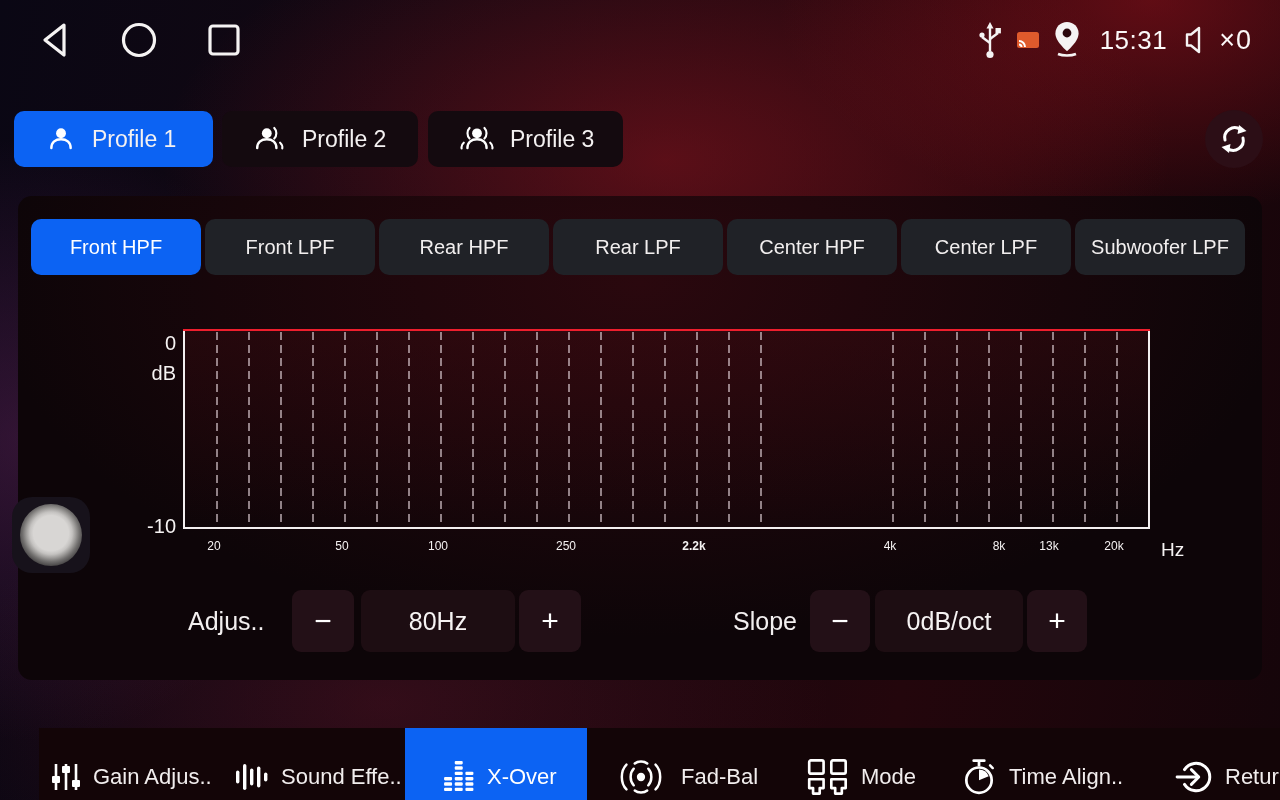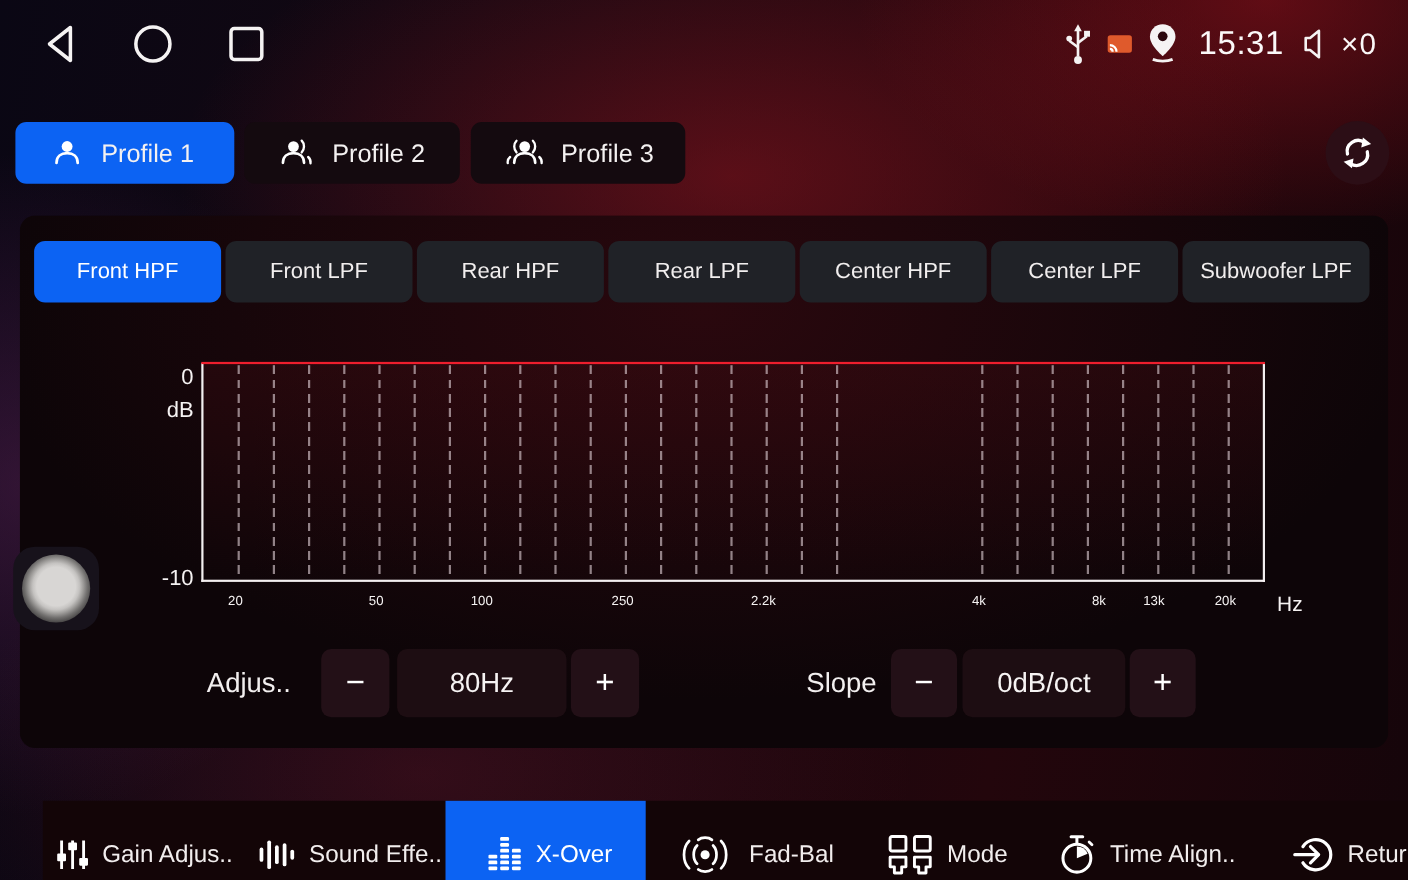--- a/index.html
+++ b/index.html
@@ -13,21 +13,21 @@
       radial-gradient(ellipse 430px 430px at 2% 55%, rgba(125,45,115,.34), transparent 70%),
       radial-gradient(ellipse 620px 320px at 30% 88%, rgba(130,25,45,.28), transparent 72%),
       linear-gradient(100deg,#0a0714 0%,#150811 38%,#23060c 72%,#15050a 100%);
   }
   svg{display:block;}
 
   
   .statusbar{position:absolute;left:0;top:0;width:1280px;height:80px;}
   .navkeys{position:absolute;left:38px;top:18px;display:flex;align-items:center;gap:48px;height:44px;}
   .statusright{position:absolute;right:28px;top:16px;display:flex;align-items:center;gap:12px;height:48px;}
-  .clock{font-size:30px;font-weight:400;letter-spacing:.5px;color:#fbf8f8;margin:0 6px;}
+  .clock{font-size:26px;font-weight:400;letter-spacing:.5px;color:#fbf8f8;margin:0 6px;}
   .volnum{font-size:27px;color:#fbf8f8;letter-spacing:1px;}
 
   
   .profilebar{position:absolute;left:0;top:108px;width:1280px;height:62px;}
   .profile-btn{position:absolute;top:3px;height:56px;border-radius:10px;display:flex;align-items:center;
     background:#140a0f;gap:16px;padding:0 0 0 32px;box-sizing:border-box;cursor:pointer;}
   .profile-btn .plabel{font-size:23px;color:#f4f1f1;}
   .profile-btn.active{background:#0c63f3;}
   .refresh-btn{position:absolute;left:1205px;top:2px;width:58px;height:58px;border-radius:50%;
     background:#2c0e16;display:flex;align-items:center;justify-content:center;cursor:pointer;}
@@ -228,21 +228,21 @@
         <div class="gridline" style="left: 899px; background: repeating-linear-gradient(rgba(222, 206, 212, 0.62) 0px, rgba(222, 206, 212, 0.62) 8px, transparent 8px, transparent 13px);"></div>
         <div class="gridline" style="left: 931px; background: repeating-linear-gradient(rgba(222, 206, 212, 0.62) 0px, rgba(222, 206, 212, 0.62) 8px, transparent 8px, transparent 13px);"></div>
       </div>
 
     <div class="xticks" id="xticks">
       <span class="xunit" style="left:978px;">Hz</span>
     <span class="xtick" style="left: 31px;">20</span>
         <span class="xtick" style="left: 159px;">50</span>
         <span class="xtick" style="left: 255px;">100</span>
         <span class="xtick" style="left: 383px;">250</span>
-        <span class="xtick" style="left: 511px;">2.2k</span>
+        <span class="xtick" style="left: 511px; font-weight: bold;">2.2k</span>
         <span class="xtick" style="left: 707px;">4k</span>
         <span class="xtick" style="left: 801px; margin-left: 15px;">8k</span>
         <span class="xtick" style="left: 866px;">13k</span>
         <span class="xtick" style="left: 931px;">20k</span>
       </div>
   </div>
 
   <div class="controls">
     <span class="ctrl-label" style="left:170px;">Adjus..</span>
     <div class="ctrl-btn" style="left:274px;">−</div>

